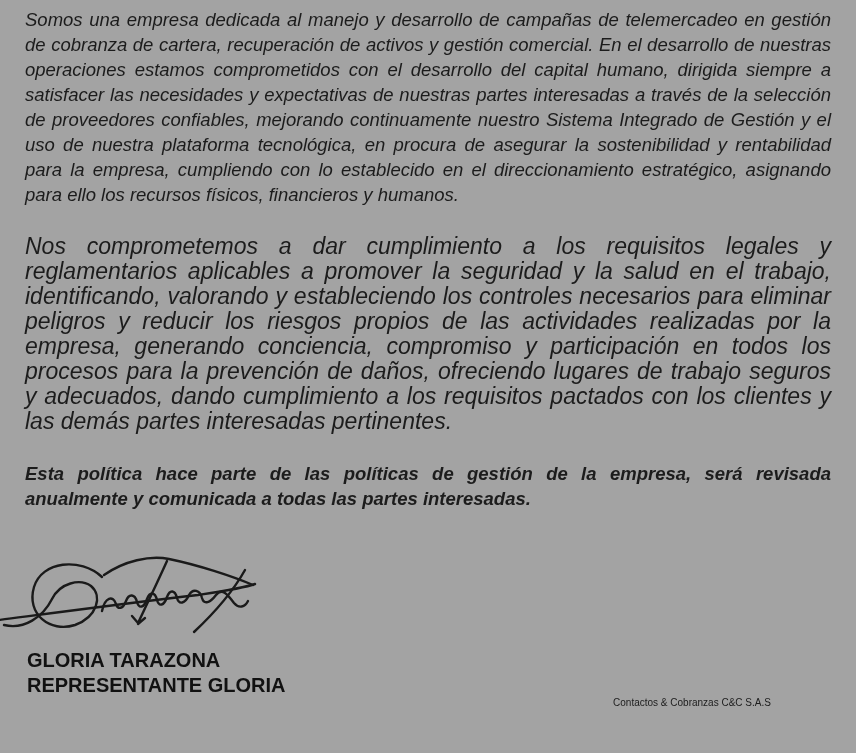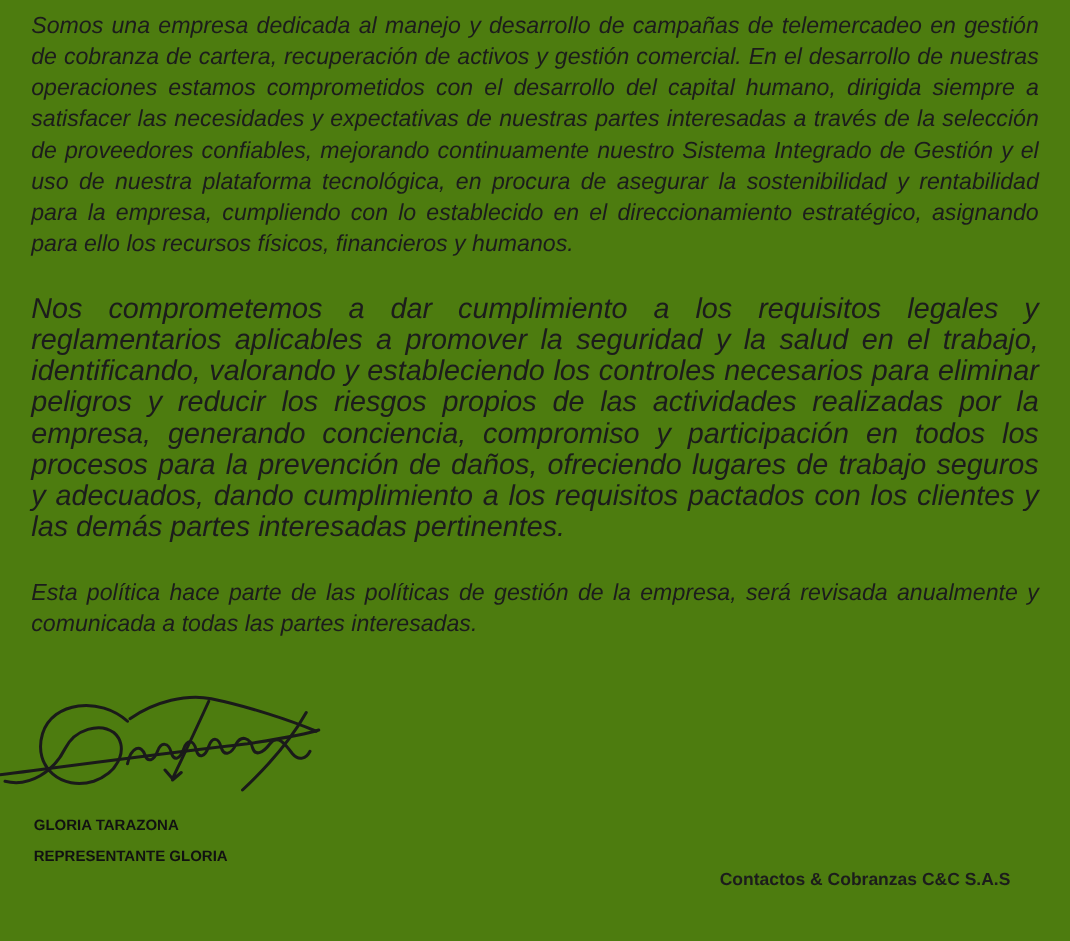--- a/index.html
+++ b/index.html
@@ -1,20 +1,20 @@
 <!DOCTYPE html>
 <html><head>
 <meta charset="utf-8">
 <style>
   html, body { margin: 0; padding: 0; background: #ffffff; }
   .page {
     position: relative;
     width: 856px;
     height: 753px;
-    background: #4d7c0f;
+    background: #a3a3a3;
     overflow: hidden;
     font-family: "Liberation Sans", sans-serif;
     color: #1c1c1c;
   }
   .content {
     position: absolute;
     top: 7px;
     left: 25px;
     right: 25px;
   }
@@ -22,51 +22,51 @@
     margin: 0 0 27px 0;
     font-style: italic;
     font-size: 18.5px;
     line-height: 25px;
     text-align: justify;
     color: #1c1c1c;
   }
   p.para.condensed {
     font-size: 23px;
   }
-  p.para:last-child { margin-bottom: 0; }
+  p.para:last-child { margin-bottom: 0; font-weight: bold; }
 
   .signature-svg {
     position: absolute;
     left: -2px;
     top: 551px;
   }
   .signer-block {
     position: absolute;
     left: 27px;
     top: 648px;
-    font-size: 12px;
+    font-size: 20px;
     line-height: 24.5px;
     color: #111111;
   }
   .signer-block .bold { font-weight: bold; }
 
   .company-footer {
     position: absolute;
     left: 532px;
     width: 320px;
     top: 653px;
     text-align: center;
     font-size: 15px;
     line-height: 20px;
     color: #1c1c1c;
     white-space: pre-wrap;
   }
   .company-footer .title {
-    font-weight: bold;
-    font-size: 14px;
+    font-weight: normal;
+    font-size: 10px;
   }
 </style>
 </head>
 <body>
 
 <div class="page">
 
   <div class="content">
     <p class="para">Somos una empresa dedicada al manejo y desarrollo de campañas de telemercadeo en gestión de cobranza de cartera, recuperación de activos y gestión comercial. En el desarrollo de nuestras operaciones estamos comprometidos con el desarrollo del capital humano, dirigida siempre a satisfacer las necesidades y expectativas de nuestras partes interesadas a través de la selección de proveedores confiables, mejorando continuamente nuestro Sistema Integrado de Gestión y el uso de nuestra plataforma tecnológica, en procura de asegurar la sostenibilidad y rentabilidad para la empresa, cumpliendo con lo establecido en el direccionamiento estratégico, asignando para ello los recursos físicos, financieros y humanos.</p>
     <p class="para condensed">Nos comprometemos a dar cumplimiento a los requisitos legales y reglamentarios aplicables a promover la seguridad y la salud en el trabajo, identificando, valorando y estableciendo los controles necesarios para eliminar peligros y reducir los riesgos propios de las actividades realizadas por la empresa, generando conciencia, compromiso y participación en todos los procesos para la prevención de daños, ofreciendo lugares de trabajo seguros y adecuados, dando cumplimiento a los requisitos pactados con los clientes y las demás partes interesadas pertinentes.</p>

